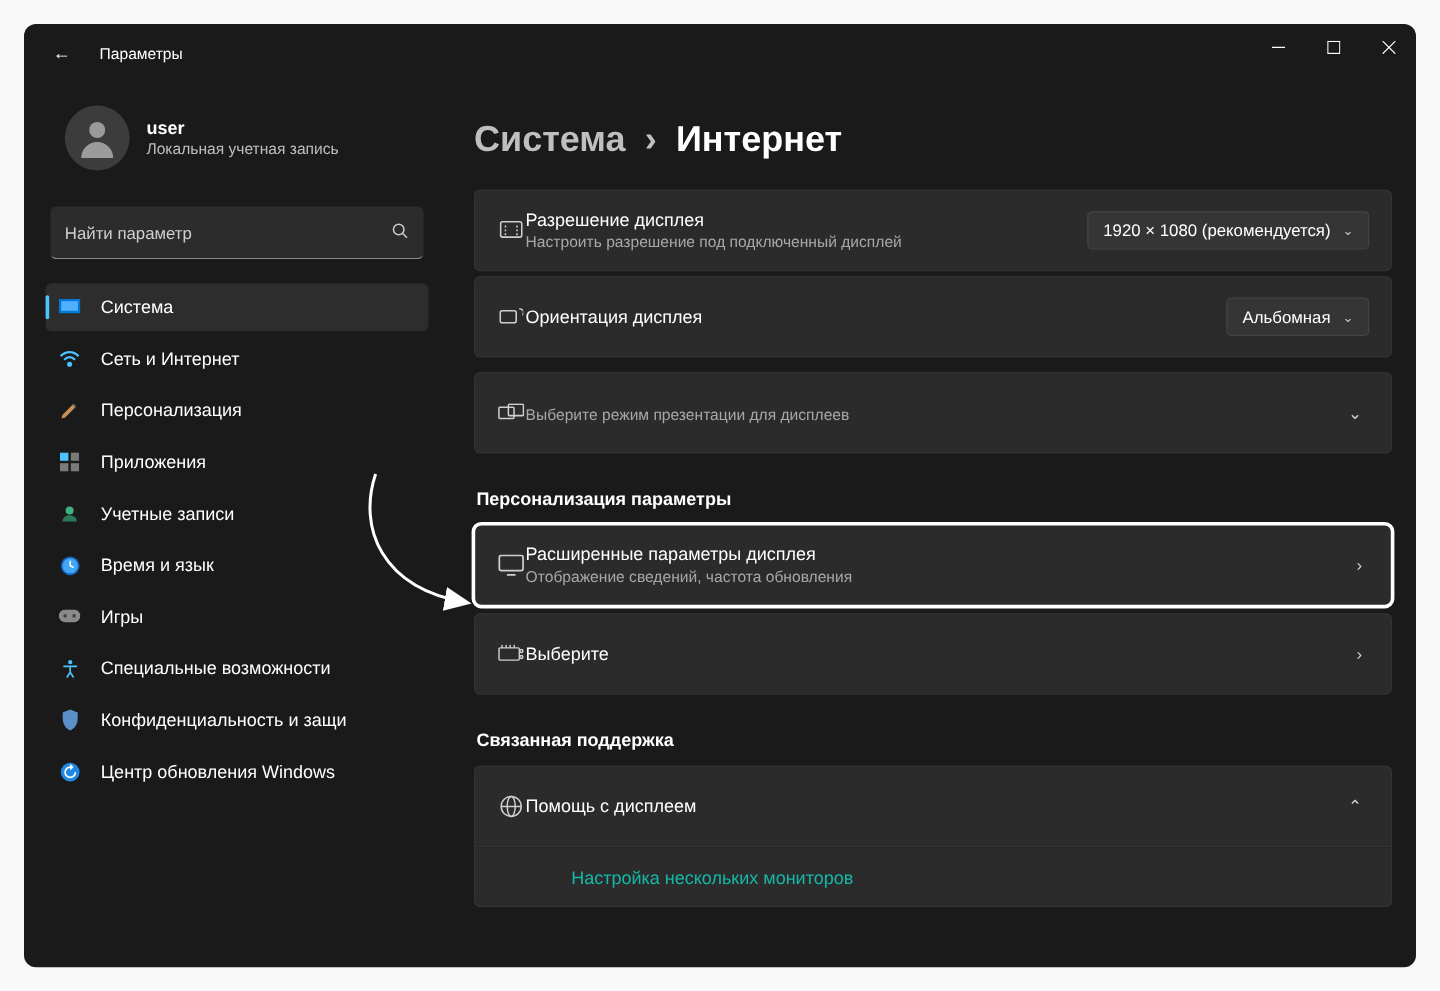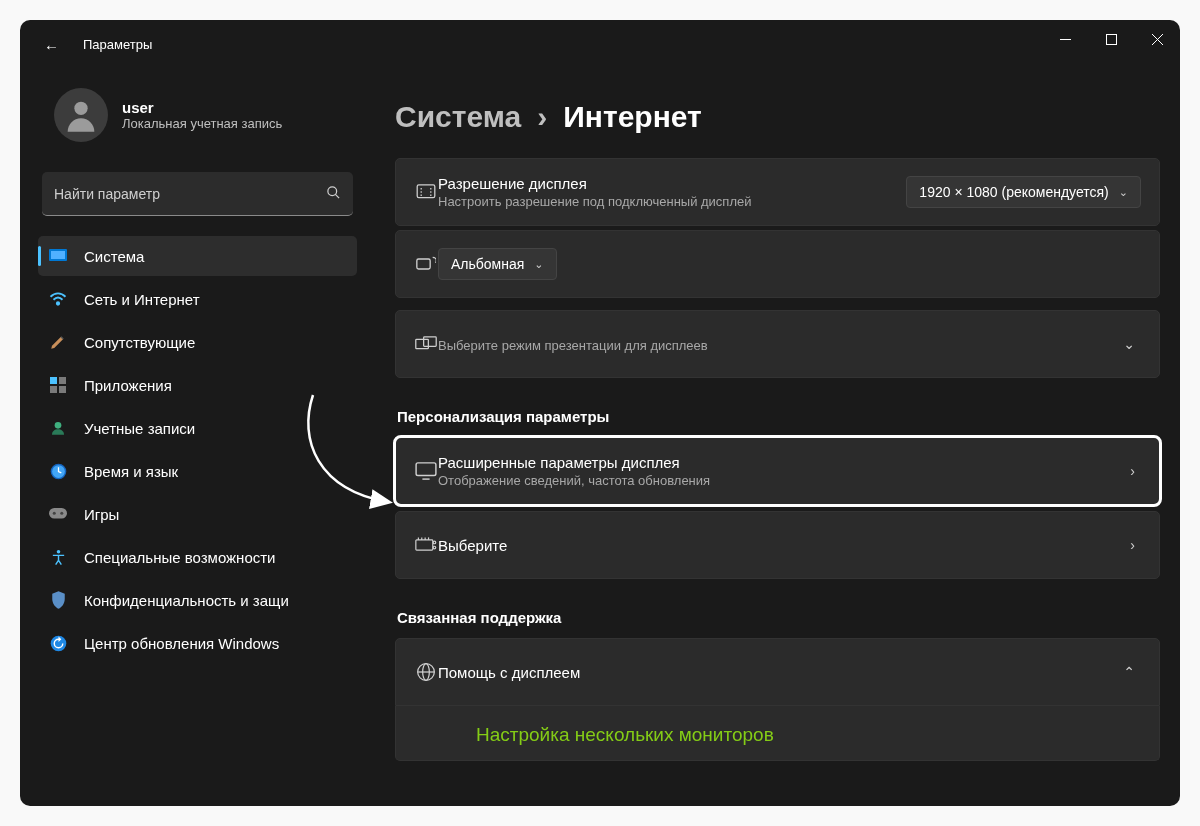--- a/index.html
+++ b/index.html
@@ -64,21 +64,21 @@
   .card-sub { font-size: 13px; color: #a8a8a8; margin-top: 2px; }
   .dropdown {
     background: #353535; border: 1px solid #444; border-radius: 4px;
     padding: 7px 12px; font-size: 14px; color: #fff;
     display: flex; align-items: center; gap: 10px;
   }
   .chev { font-size: 11px; color: #cfcfcf; }
   .section-h { font-size: 15px; font-weight: 600; margin: 30px 0 12px 2px; color: #fff; }
   .row-chev { color: #cfcfcf; font-size: 14px; padding: 0 6px; }
   .highlight { outline: 3px solid #fff; outline-offset: -1px; border-radius: 6px; }
-  .link { color: #84cc16; font-size: 19px; padding: 18px 0 0 62px; }
+  .link { color: #14b8a6; font-size: 15px; padding: 18px 0 0 62px; }
   .arrow-annot { position: absolute; left: 268px; top: 370px; pointer-events: none; z-index: 10; }
 </style>
 </head>
 <body>
 
 <div class="frame">
 
   <div class="titlebar">
     <span class="back-arrow">←</span>
     <span class="app-title">Параметры</span>
@@ -146,21 +146,21 @@
           </span>
         <span>Сеть и Интернет</span>
       </li>
       <li>
         <span class="ic">
             <svg width="18" height="18" viewBox="0 0 24 24">
               <path d="M3 21l4-1 12-12-3-3L4 17z" fill="#c98f5a"></path>
               <path d="M16 5l3 3" stroke="#555" stroke-width="2"></path>
             </svg>
           </span>
-        <span>Сопутствующие</span>
+        <span>Персонализация</span>
       </li>
       <li>
         <span class="ic">
             <svg width="16" height="16">
               <rect width="7" height="7" fill="#4cc2ff"></rect>
               <rect x="9" width="7" height="7" fill="#7a7a7a"></rect>
               <rect y="9" width="7" height="7" fill="#7a7a7a"></rect>
               <rect x="9" y="9" width="7" height="7" fill="#7a7a7a"></rect>
             </svg>
           </span>
@@ -249,20 +249,23 @@
     </div>
 
     <div class="card">
       <span class="card-icon">
         <svg width="20" height="18" viewBox="0 0 24 20" fill="none" stroke="#cfcfcf" stroke-width="1.6">
             <rect x="1" y="4" width="16" height="12" rx="2"></rect>
             <path d="M20 2a5 5 0 015 5" stroke-dasharray="0"></path>
             <path d="M23 8l2-1-1-2"></path>
           </svg>
       </span>
+      <div class="card-body">
+        <div class="card-title">Ориентация дисплея</div>
+      </div>
       <div class="dropdown">
         <span>Альбомная</span>
         <span class="chev">⌄</span>
       </div>
     </div>
 
     <div class="card" style="margin-top:12px">
       <span class="card-icon">
         <svg width="22" height="16" viewBox="0 0 28 20" fill="none" stroke="#cfcfcf" stroke-width="1.6">
             <rect x="1" y="4" width="16" height="12" rx="1"></rect>

